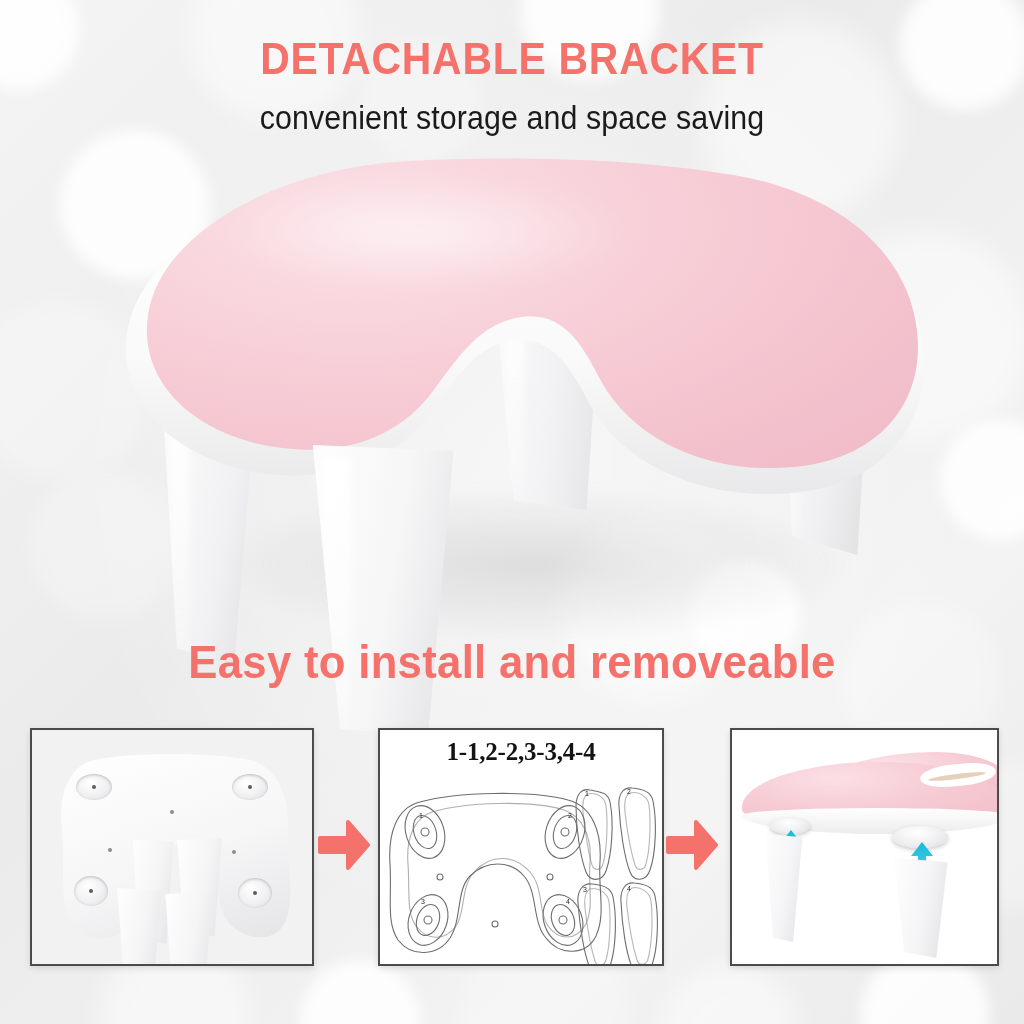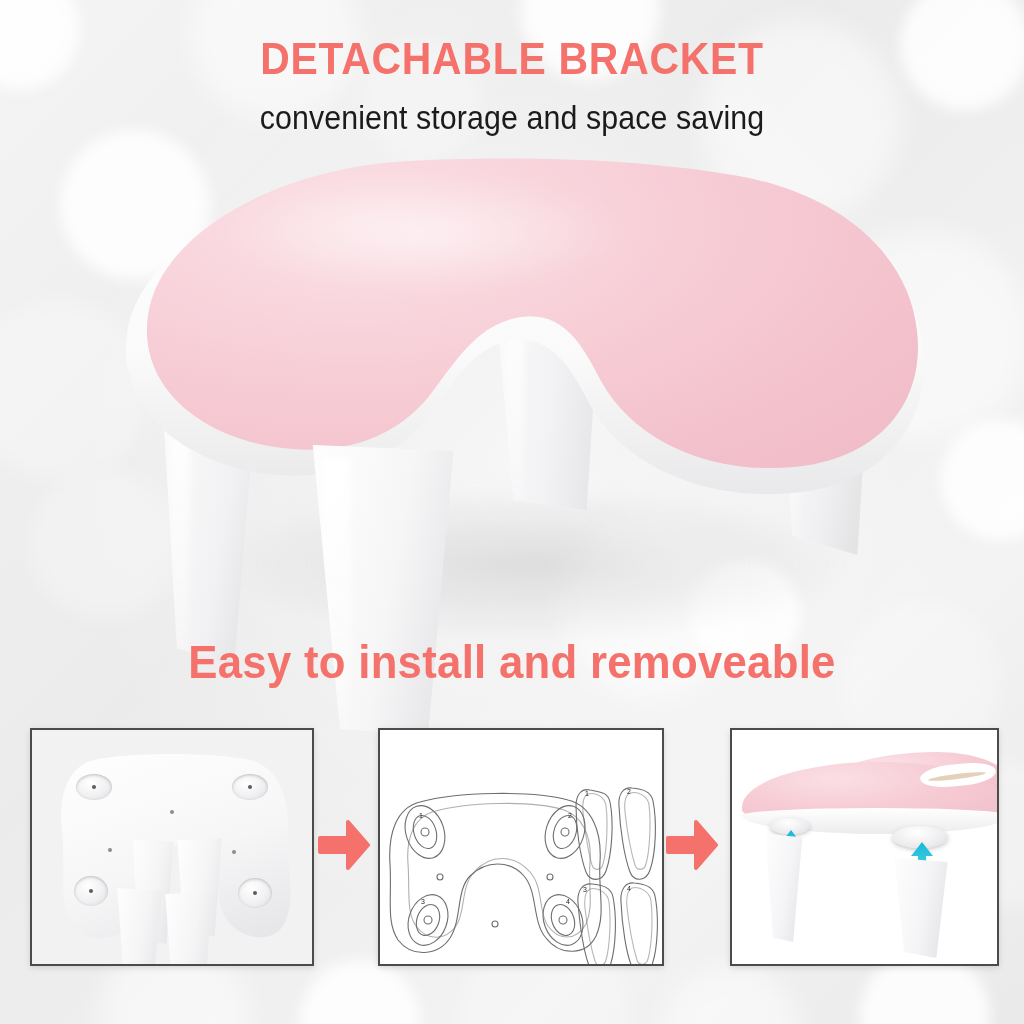--- a/index.html
+++ b/index.html
@@ -214,20 +214,21 @@
     <div class="cone" style="left:130px;top:162px;width:54px;height:102px;clip-path:polygon(6% 2%,92% 0%,80% 99%,20% 100%);"></div>
   </div>
 
   <div class="arrow a1">
     <svg viewBox="0 0 52 58">
         <path d="M2 22 H30 V6 L50 29 L30 52 V36 H2 Z" fill="#f4726b" stroke="#f4726b" stroke-width="4" stroke-linejoin="round"></path>
       </svg>
   </div>
 
   <div class="panel p2">
+    <div class="p2-label">1-1,2-2,3-3,4-4</div>
     <svg width="282" height="200" viewBox="0 0 282 200" style="position:absolute;left:0;top:42px;">
       <g fill="none" stroke="#6e6e6e" stroke-width="1.1">
 
         <path d="M40 30 C16 36 8 62 10 92 C12 126 6 150 18 168 C 32 186 58 184 70 166 C 82 148 76 118 90 104 C106 88 130 88 144 104 C158 120 152 150 166 166 C180 184 206 184 216 164 C226 142 218 118 220 90 C222 60 212 34 188 28 C152 18 76 20 40 30 Z"></path>
         <path d="M52 40 C34 46 26 66 28 92 C30 118 26 140 36 154 C48 170 66 168 76 154 C86 140 80 116 94 100 C110 82 134 82 150 100 C164 116 158 140 168 154 C178 168 196 170 206 152 C214 134 208 116 210 90 C212 64 202 44 184 38 C152 28 86 30 52 40 Z" opacity=".55"></path>
 
         <ellipse cx="45" cy="60" rx="19" ry="27" transform="rotate(-18 45 60)"></ellipse>
         <ellipse cx="45" cy="60" rx="11" ry="17" transform="rotate(-18 45 60)"></ellipse>
         <circle cx="45" cy="60" r="4"></circle>
         <ellipse cx="185" cy="60" rx="19" ry="27" transform="rotate(18 185 60)"></ellipse>

